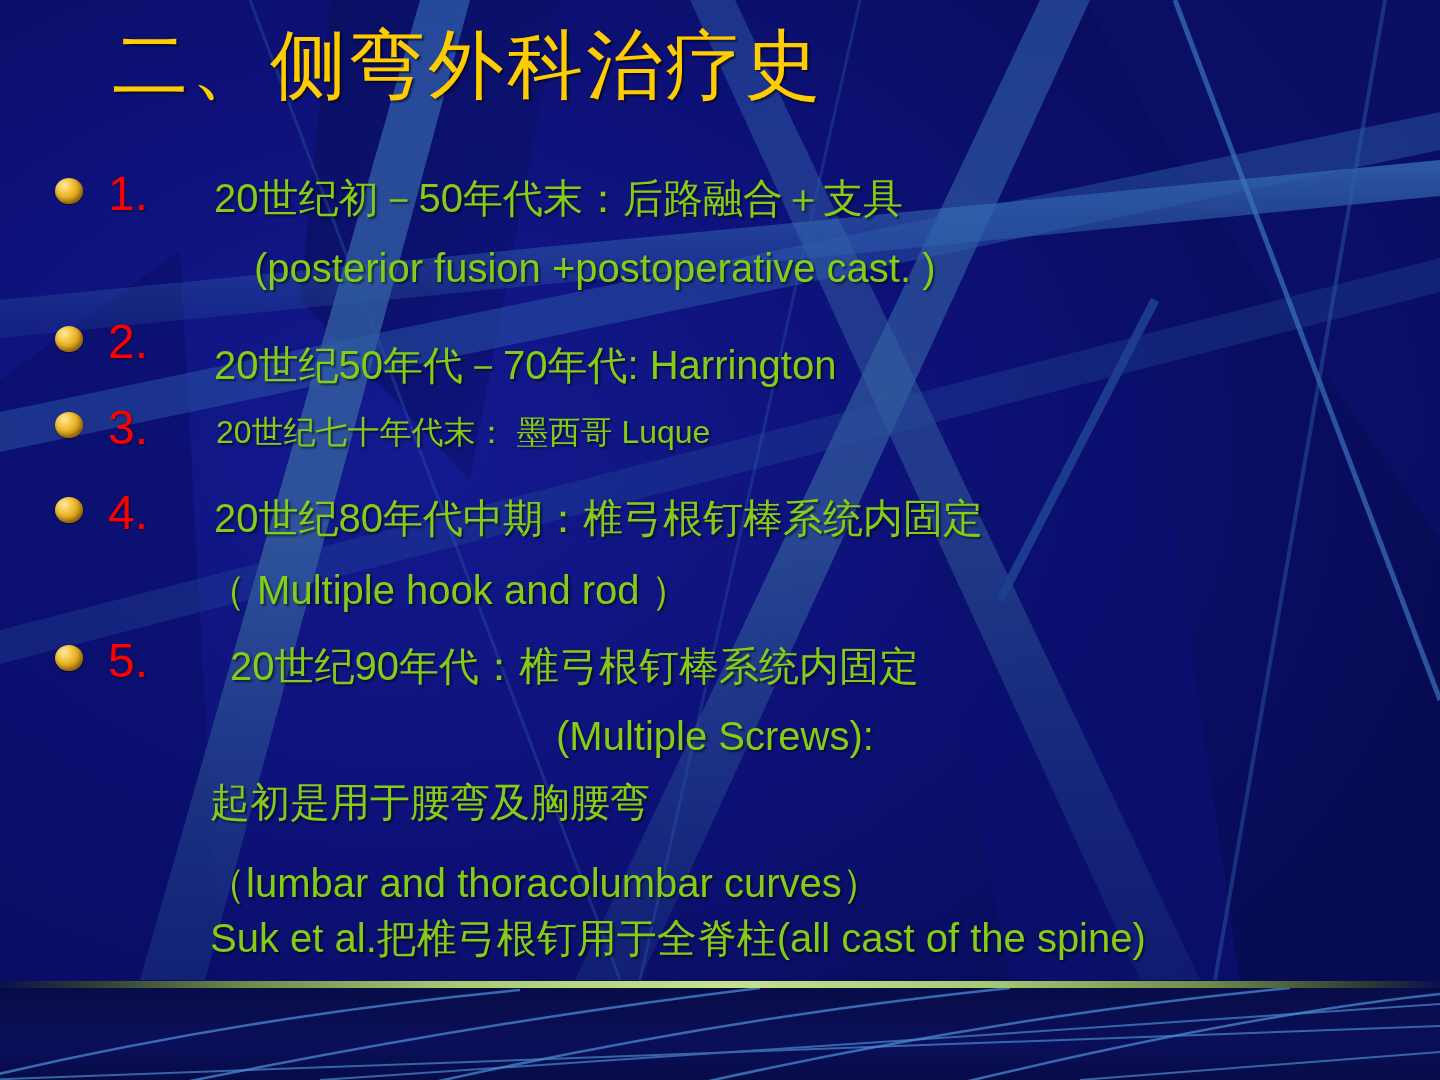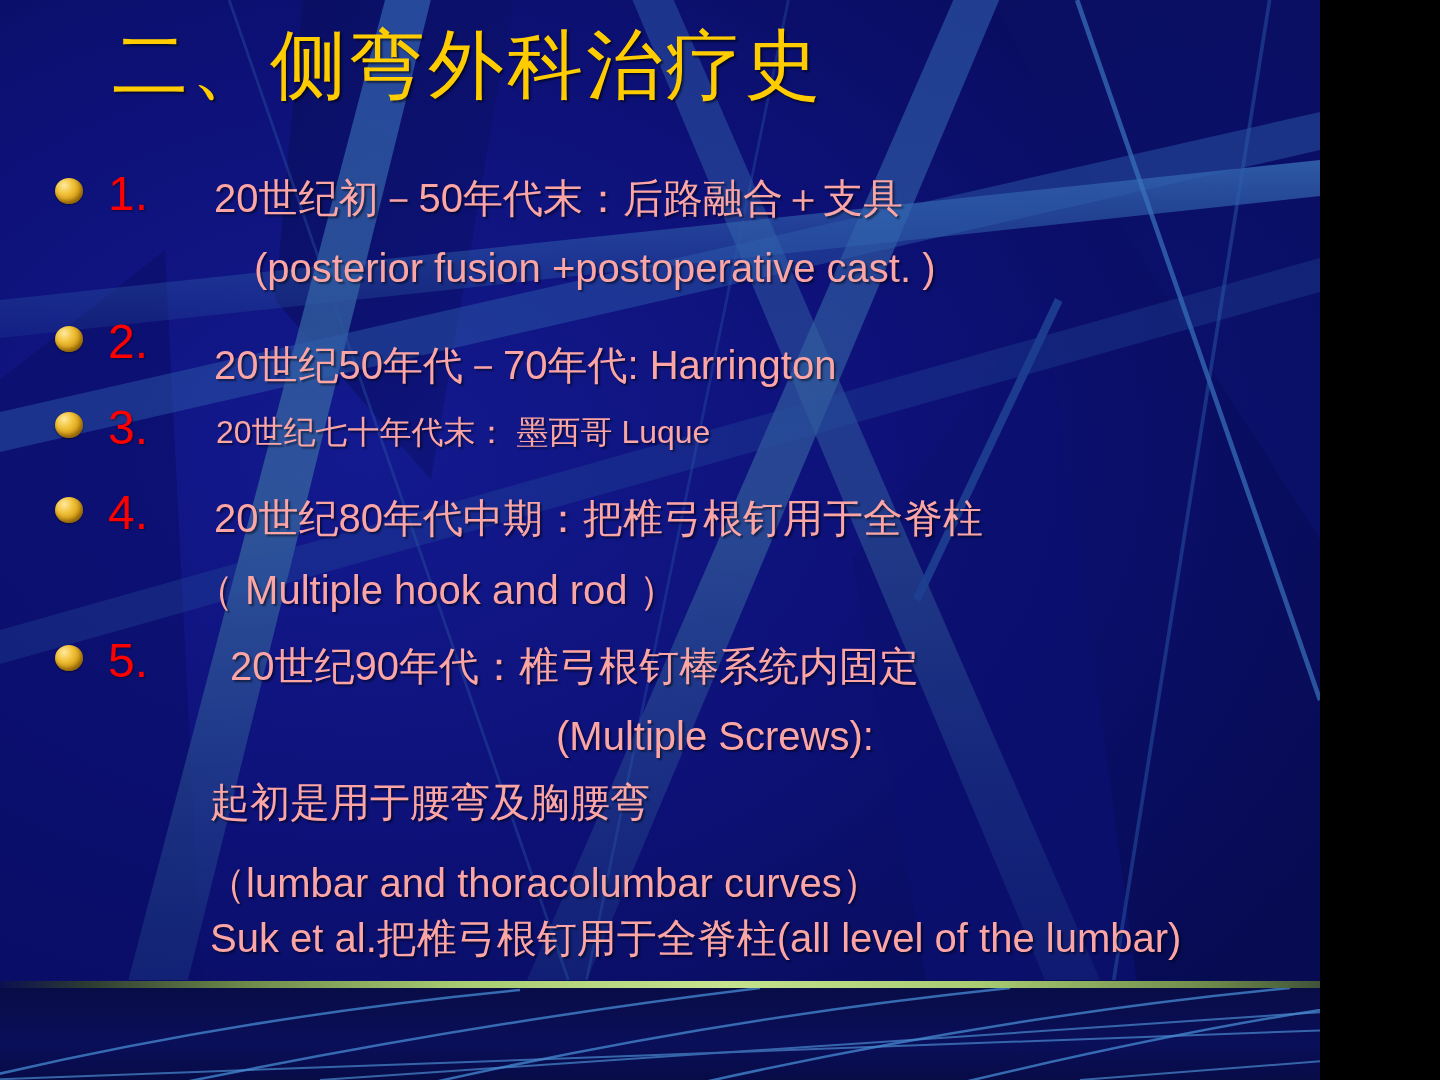--- a/index.html
+++ b/index.html
@@ -2,21 +2,21 @@
 <html><head>
 <meta charset="utf-8">
 <style>
   html, body {
     margin: 0;
     padding: 0;
     background: #000;
   }
   #slide {
     position: relative;
-    width: 1320px;
+    width: 1440px;
     height: 1080px;
     overflow: hidden;
     background: #0d1178;
     font-family: "Liberation Sans", "DejaVu Sans", sans-serif;
   }
   
   .bg-layer {
     position: absolute;
     inset: 0;
     width: 100%;
@@ -70,21 +70,21 @@
     position: absolute;
     left: 108px;
     color: #ff0000;
     font-size: 48px;
     line-height: 1;
     font-weight: 400;
     text-shadow: 1px 1px 2px rgba(0,0,0,0.45);
   }
   .txt {
     position: absolute;
-    color: #fca5a5;
+    color: #84cc16;
     font-size: 40px;
     line-height: 1;
     white-space: nowrap;
     text-shadow: 2px 2px 2px rgba(0,0,0,0.5);
   }
   .txt-sm { font-size: 32px; }
   .txt-cn { letter-spacing: 0px; }
   
   .footer-line {
     position: absolute;
@@ -171,32 +171,32 @@
 
       <div class="item">
         <div class="bullet" style="top:252px;"></div>
         <div class="num" style="top:244px;">3.</div>
         <div class="txt txt-sm txt-cn" style="left:216px; top:256px;">20世纪七十年代末： 墨西哥 Luque</div>
       </div>
 
       <div class="item">
         <div class="bullet" style="top:337px;"></div>
         <div class="num" style="top:329px;">4.</div>
-        <div class="txt txt-cn" style="left:214px; top:338px;">20世纪80年代中期：把椎弓根钉用于全脊柱</div>
-        <div class="txt" style="left:194px; top:410px;">（ Multiple   hook  and  rod ）</div>
+        <div class="txt txt-cn" style="left:214px; top:338px;">20世纪80年代中期：椎弓根钉棒系统内固定</div>
+        <div class="txt" style="left:206px; top:410px;">（ Multiple   hook  and  rod ）</div>
       </div>
 
       <div class="item">
         <div class="bullet" style="top:485px;"></div>
         <div class="num" style="top:477px;">5.</div>
         <div class="txt txt-cn" style="left:230px; top:486px;">20世纪90年代：椎弓根钉棒系统内固定</div>
         <div class="txt" style="left:556px; top:556px;">(Multiple Screws):</div>
         <div class="txt txt-cn" style="left:210px; top:622px;">起初是用于腰弯及胸腰弯</div>
         <div class="txt" style="left:206px; top:690px;margin-top:13px;">（lumbar and   thoracolumbar curves）</div>
-        <div class="txt" style="left:210px; top:758px;">Suk et al.把椎弓根钉用于全脊柱(all level of the  lumbar)</div>
+        <div class="txt" style="left:210px; top:758px;">Suk et al.把椎弓根钉用于全脊柱(all cast of the  spine)</div>
       </div>
 
     </div>
   </div>
 
   <div class="footer-line"></div>
   <div class="footer-band">
     <svg width="1440" height="92" viewBox="0 0 1440 92" preserveAspectRatio="none">
       <g fill="none" stroke="#3f7cc4" stroke-width="2.5" opacity="0.85">
         <path d="M -40 95 Q 230 30 520 2"></path>

